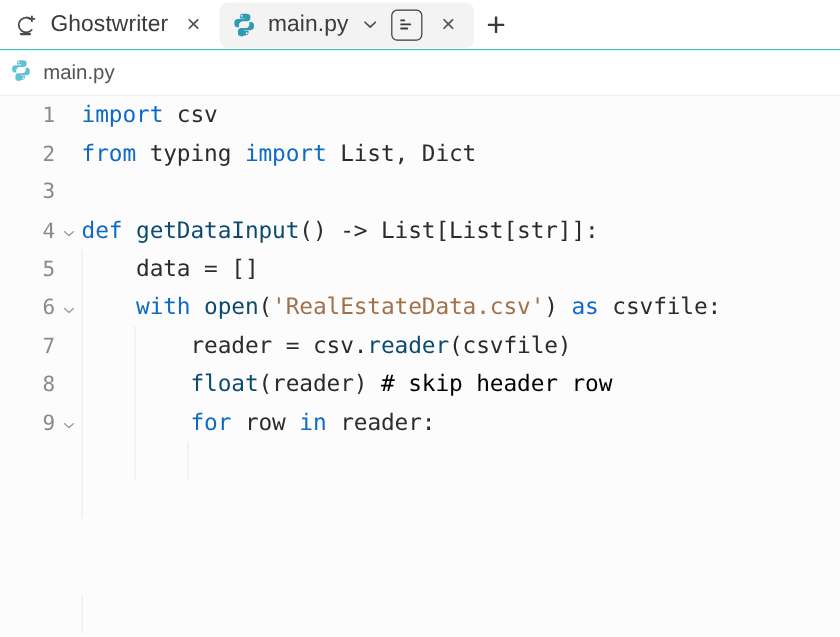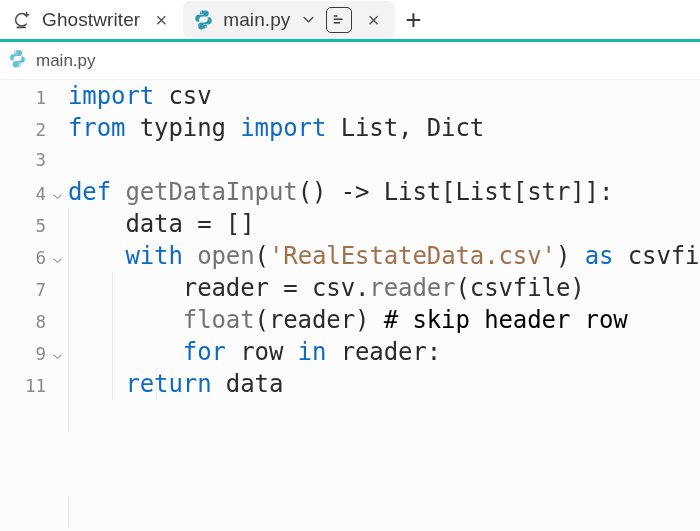--- a/index.html
+++ b/index.html
@@ -14,21 +14,21 @@
     font-family: "Liberation Sans", sans-serif;
     -webkit-font-smoothing: antialiased;
   }
 
   
   .tabbar {
     display: flex;
     align-items: stretch;
     height: 42px;
     background: #ffffff;
-    border-bottom: 3px solid #14b8a6;
+    border-bottom: 1px solid #14b8a6;
     padding-left: 2px;
     box-sizing: border-box;
   }
   .tab {
     display: flex;
     align-items: center;
     gap: 9px;
     padding: 0 10px 0 9px;
     height: 38px;
     align-self: center;
@@ -147,21 +147,21 @@
     flex: 0 0 22px;
     text-align: center;
     color: #9a9a9a;
     line-height: 32px;
     font-size: 12px;
     user-select: none;
     cursor: pointer;
   }
   .code-text {
     flex: 1 1 auto;
-    font-size: 24px;
+    font-size: 19px;
     line-height: 32px;
     color: #2b2b2b;
     white-space: pre;
     font-family: "DejaVu Sans Mono", monospace;
     letter-spacing: -0.1px;
     position: relative;
     z-index: 2;
   }
 
   
@@ -175,21 +175,21 @@
     z-index: 1;
   }
   .guide {
     position: absolute;
     width: 1px;
     background: #ececec;
   }
 
   
   .kw   { color: #0f6ac4; }
-  .fn   { color: #737373; }
+  .fn   { color: #0c4a6e; }
   .str  { color: #a1714a; text-align: center; }
   .cmt  { color: #000000; }
   .txt  { color: #2b2b2b; }
 </style>
 </head>
 <body>
 
 <div class="tabbar">
 
   <div class="tab">
@@ -292,19 +292,14 @@
         <div class="fold"></div>
         <div class="code-text"><span class="txt">        </span><span class="fn">float</span><span class="txt">(reader) </span><span class="cmt"># skip header row</span></div>
       </div>
       <div class="code-row">
         <div class="gutter">9</div>
         <div class="fold"><svg width="11" height="11" viewBox="0 0 12 12" style="vertical-align:middle">
             <path d="M2 4.4L6 8l4-3.6" stroke="#9a9a9a" stroke-width="1.2" fill="none" stroke-linecap="round" stroke-linejoin="round"></path>
           </svg></div>
         <div class="code-text"><span class="txt">        </span><span class="kw">for</span><span class="txt"> row </span><span class="kw">in</span><span class="txt"> reader:</span></div>
       </div>
-      <div class="code-row">
-        <div class="gutter">11</div>
-        <div class="fold"></div>
-        <div class="code-text"><span class="txt">    </span><span class="kw">return</span><span class="txt"> data</span></div>
-      </div>
     </div>
 </div>
 
 </body></html>

